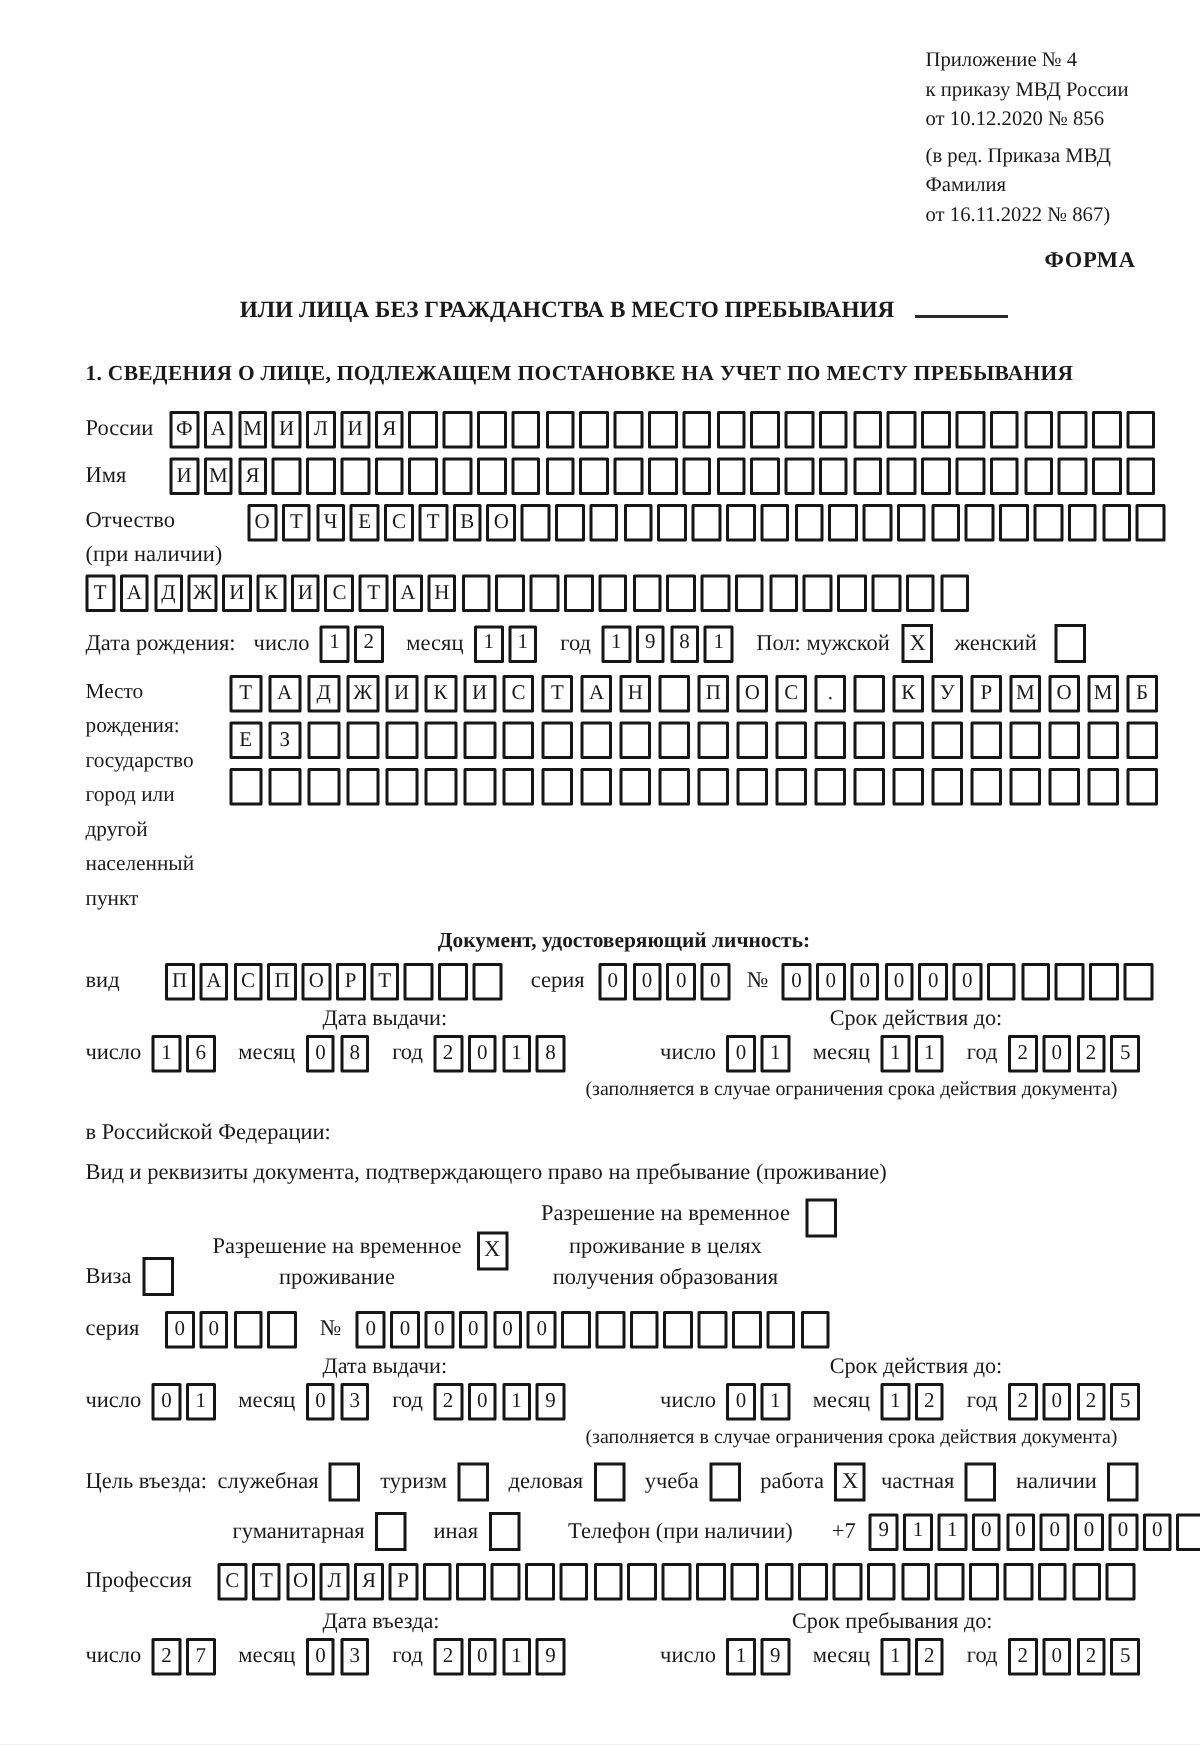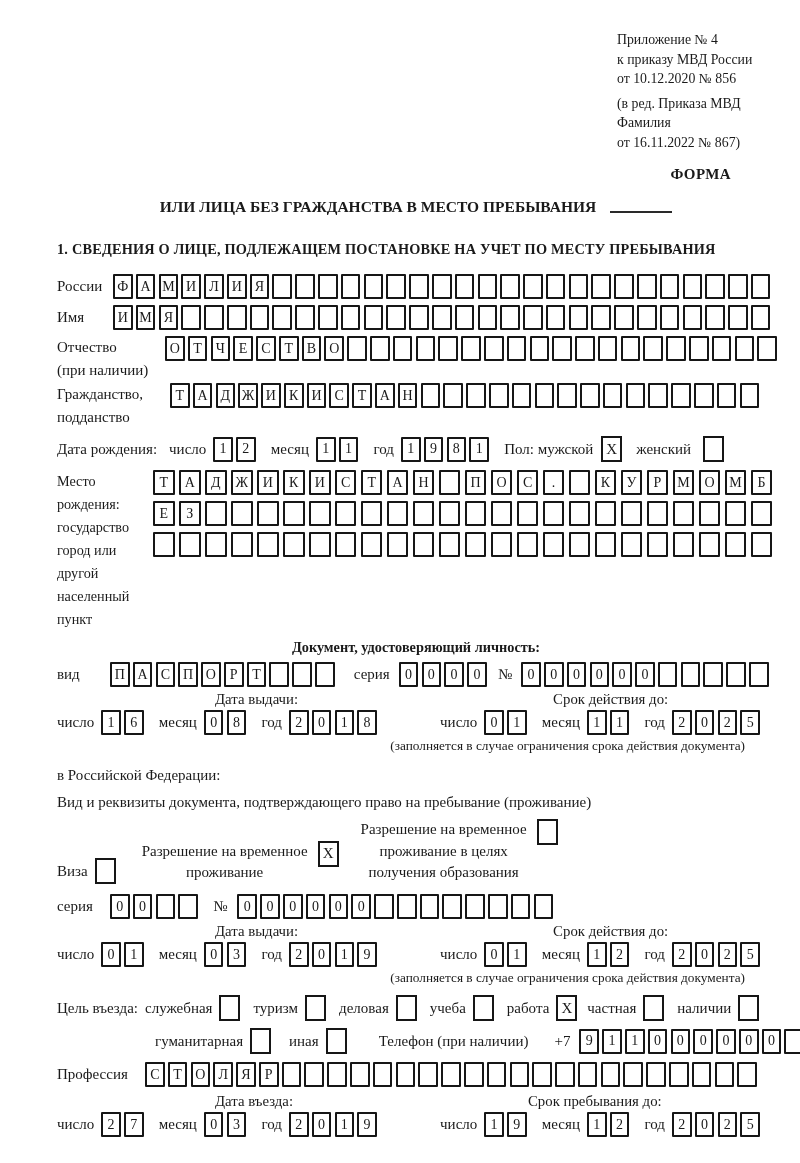--- a/index.html
+++ b/index.html
@@ -4,21 +4,21 @@
 <style>
   html,body{margin:0;padding:0;background:#e8e8e8;}
   .page{
     width:800px;height:1163px;background:#fff;color:#1a1a1a;
     font-family:"Liberation Serif","DejaVu Serif",serif;
     font-size:15px;box-sizing:border-box;
     padding:30px 25px 0 57px;position:relative;overflow:hidden;
   }
   .annex{margin-left:560px;font-size:13.8px;line-height:1.42;}
   .annex .gap{height:5px;}
-  .form-word{text-align:right;margin:14px 44px 0 0;font-weight:bold;font-size:15px;letter-spacing:.4px;}
+  .form-word{text-align:right;margin:14px 18px 0 0;font-weight:bold;font-size:15px;letter-spacing:.4px;}
   .title{text-align:center;font-weight:bold;font-size:15.5px;line-height:1.55;margin-top:12px;}
   .t-underline{display:inline-block;width:62px;border-bottom:2.5px solid #2a2a2a;margin-left:14px;transform:translateY(1px);}
   .section-title{font-weight:bold;font-size:14.3px;margin-top:22px;letter-spacing:.2px;}
   .frow{display:flex;align-items:center;margin-top:6px;}
   .fblock{display:flex;align-items:flex-start;margin-top:6px;}
   .lbl{flex:none;}
   .lblcol{flex:none;line-height:1.5;}
   .cells{display:inline-flex;flex:none;}
   .cell{
     box-sizing:border-box;flex:none;width:19.6px;height:25px;margin-right:3.2px;
@@ -164,24 +164,20 @@
         <span class="cell"></span>
         <span class="cell"></span>
         <span class="cell"></span>
         <span class="cell"></span>
         <span class="cell"></span>
         <span class="cell"></span>
       </span>
   </div>
 
   <div class="fblock" style="margin-top:2px;">
-    <div class="lblcol" style="width:113px;">
-      <div>Гражданство,</div>
-      <div>подданство</div>
-    </div>
     <span class="cells">
         <span class="cell">Т</span>
         <span class="cell">А</span>
         <span class="cell">Д</span>
         <span class="cell">Ж</span>
         <span class="cell">И</span>
         <span class="cell">К</span>
         <span class="cell">И</span>
         <span class="cell">С</span>
         <span class="cell">Т</span>

